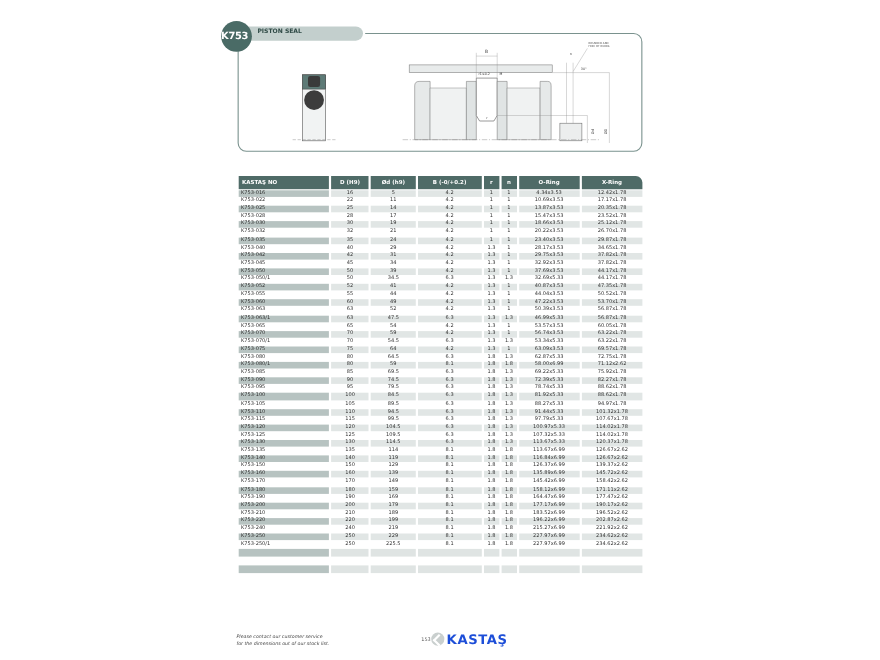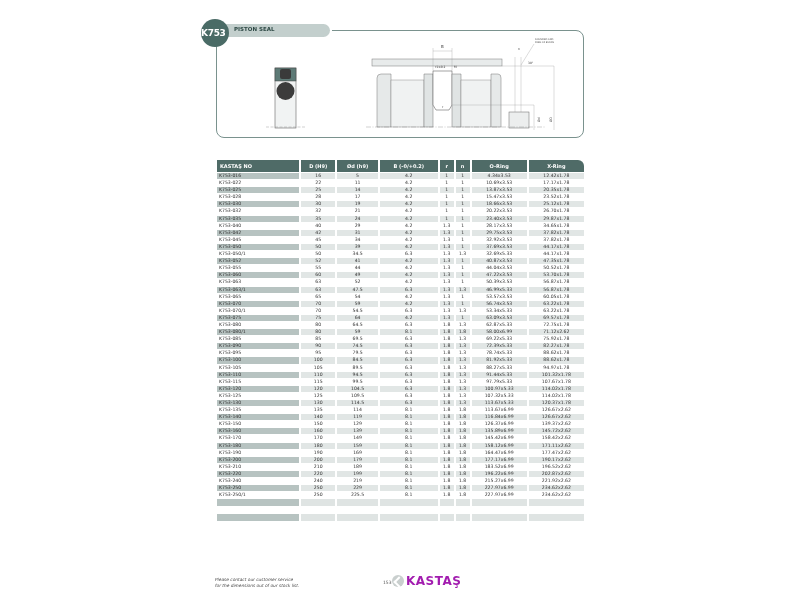--- a/index.html
+++ b/index.html
@@ -17,21 +17,21 @@
   table.spec td{height:6.1px;line-height:6.1px;padding:0;text-align:center;color:#333;white-space:nowrap;}
   table.spec td:first-child{text-align:left;padding-left:2px;width:80px;}
   table.spec tr.hl td{background:#e1e6e5;}
   table.spec tr.hl td:first-child{background:#b7c3c1;}
   table.spec tr.plain td{background:#ffffff;}
   table.spec tr.blank td{height:6.5px;background:#dfe4e3;}
   table.spec tr.blank td:first-child{background:#b7c3c1;}
   table.spec tr.gap td{height:6.5px;background:#fff;}
   .footer-note{position:absolute;left:215px;top:577px;font-size:4.3px;font-style:italic;color:#444;line-height:6px;}
   .page-no{position:absolute;left:383px;top:580px;font-size:4.5px;color:#555;}
-  .logo{position:absolute;left:392px;top:574px;font-size:12px;font-weight:bold;color:#a21caf;letter-spacing:0.5px;display:flex;align-items:center;}
+  .logo{position:absolute;left:392px;top:574px;font-size:12px;font-weight:bold;color:#1d4ed8;letter-spacing:0.5px;display:flex;align-items:center;}
   .logo-mark{display:inline-block;width:12px;height:12px;border-radius:50%;background:#c9cfce;margin-right:2px;position:relative;}
   .logo-mark:after{content:"";position:absolute;left:3px;top:3px;width:6px;height:6px;border-left:2px solid #fff;border-bottom:2px solid #fff;transform:rotate(45deg);}
 </style>
 </head>
 <body>
 
 <div class="badge">
     <span>K753</span>
   </div>
 <div class="title-bar">

